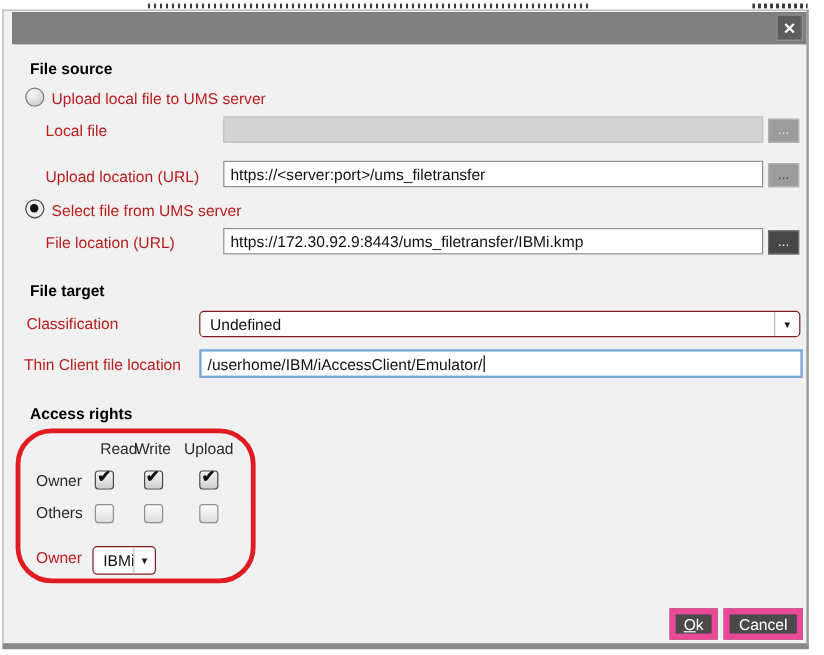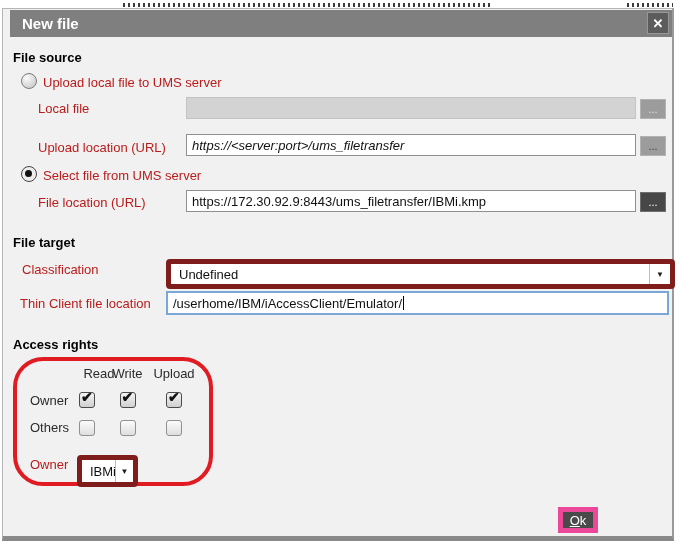--- a/index.html
+++ b/index.html
@@ -16,41 +16,41 @@
   .dialog{position:absolute;left:2px;top:8px;width:669px;height:527px;background:#f1f1f1;
           border:1px solid #b5b5b5;border-right:2px solid #9a9a9a;border-bottom:5px solid #898989;}
 
   .titlebar{position:absolute;left:7px;top:1px;width:662px;height:27px;background:#7f7f7f;}
   .titlebar .t{position:absolute;left:12px;top:0;line-height:27px;color:#ffffff;
                font-size:15px;font-weight:bold;}
   .close{position:absolute;top:2px;right:3px;width:22px;height:22px;background:#5c5c5c;
          border:1px solid #989898;color:#fff;font-size:13px;font-weight:bold;
          display:flex;align-items:center;justify-content:center;cursor:default;box-sizing:border-box;}
 
-  .h{position:absolute;font-weight:bold;font-size:13px;color:#000;}
+  .h{position:absolute;font-weight:bold;font-size:13px;color:#000;margin-left:12px;}
   .lbl{position:absolute;font-size:13px;color:#b91c1c;white-space:nowrap;}
 
   .radio{position:absolute;width:14px;height:14px;border-radius:50%;border:1px solid #7c7c7c;
          background:radial-gradient(circle at 35% 30%,#fafafa,#c2c2c2);}
   .radio.on{border-color:#444;background:#ededed;}
   .radio.on::after{content:"";position:absolute;left:3px;top:3px;width:7px;height:7px;
                    border-radius:50%;background:#101010;}
 
   .ti{position:absolute;height:20px;border:1px solid #8f8f8f;background:#fff;color:#111;
       font-family:"Liberation Sans",sans-serif;font-size:13px;padding:0 5px;margin:0;}
   .ti.disabled{background:#d3d3d3;border-color:#c3c3c3;}
 
   .browse{position:absolute;width:26px;height:20px;border:1px solid #b2b2b2;background:#9c9c9c;
           font-size:11px;line-height:13px;text-align:center;padding:0;margin:0;
           font-family:inherit;box-sizing:border-box;}
   .browse.light-dots{color:#e3e3e3;}
   .browse.dark-dots{color:#3f3f3f;}
   .browse.dark{background:#474747;border-color:#6e6e6e;color:#fff;}
 
-  .select{position:absolute;background:#fff;border:5px solid #7f1d1d;border-radius:4px;
+  .select{position:absolute;background:#fff;border:1px solid #7f1d1d;border-radius:4px;
           font-size:13px;color:#111;text-decoration:underline;}
   .select .val{position:absolute;left:8px;top:0;bottom:0;display:flex;align-items:center;}
   .select .arrow{position:absolute;right:0;top:0;bottom:0;width:20px;border-left:1px solid #bcbcbc;
                  display:flex;align-items:center;justify-content:center;font-size:8px;color:#1c1c1c;}
 
   .focusbox{position:absolute;left:163px;top:282px;width:489px;height:20px;background:#fff;
             border:2px solid #7ba7d7;font-size:13px;color:#111;padding:0 5px;
             display:flex;align-items:center;white-space:nowrap;overflow:hidden;}
   .caret{display:inline-block;width:1px;height:14px;background:#000;margin-left:1px;}
 
@@ -76,35 +76,34 @@
 </style>
 </head>
 <body>
 
 <div class="clip clip-a"></div>
 <div class="clip clip-b"></div>
 
 <div class="dialog">
 
   <div class="titlebar">
-    <span class="t">New file</span>
     <div class="close">✕</div>
   </div>
 
   <div class="h" style="left:10px;top:41px;">File source</div>
 
   <span class="radio" style="left:18px;top:64px;"></span>
   <span class="lbl" style="left:40px;top:66px;">Upload local file to UMS server</span>
 
   <span class="lbl" style="left:35px;top:92px;">Local file</span>
   <input class="ti disabled" style="left: 183px; top: 88px; width: 438px;" value="">
   <button class="browse light-dots" style="left:637px;top:90px;">...</button>
 
   <span class="lbl" style="left:35px;top:131px;">Upload location (URL)</span>
-  <input class="ti" style="left: 183px; top: 125px; width: 438px; font-style: italic;" value="https://&lt;server:port&gt;/ums_filetransfer">
+  <input class="ti" style="left: 183px; top: 125px; width: 438px;" value="https://&lt;server:port&gt;/ums_filetransfer">
   <button class="browse dark-dots" style="left:637px;top:127px;">...</button>
 
   <span class="radio on" style="left:18px;top:157px;"></span>
   <span class="lbl" style="left:35px;top:186px;">File location (URL)</span>
 
   <span class="lbl" style="left:40px;top:159px;">Select file from UMS server</span>
   <input class="ti" style="left: 183px; top: 181px; width: 438px;" value="https://172.30.92.9:8443/ums_filetransfer/IBMi.kmp">
   <button class="browse dark" style="left:637px;top:183px;">...</button>
 
   <div class="h" style="left:10px;top:226px;">File target</div>
@@ -141,13 +140,16 @@
 
   <span class="lbl" style="left:27px;top:448px;">Owner</span>
   <div class="select" style="left:74px;top:446px;width:51px;height:22px;">
     <span class="val">IBMi</span>
     <span class="arrow" style="width:17px;">▼</span>
   </div>
 
   <button class="btn btn-ok">
     <span>Ok</span>
   </button>
+  <button class="btn btn-cancel">
+    <span>Cancel</span>
+  </button>
 </div>
 
 </body></html>

